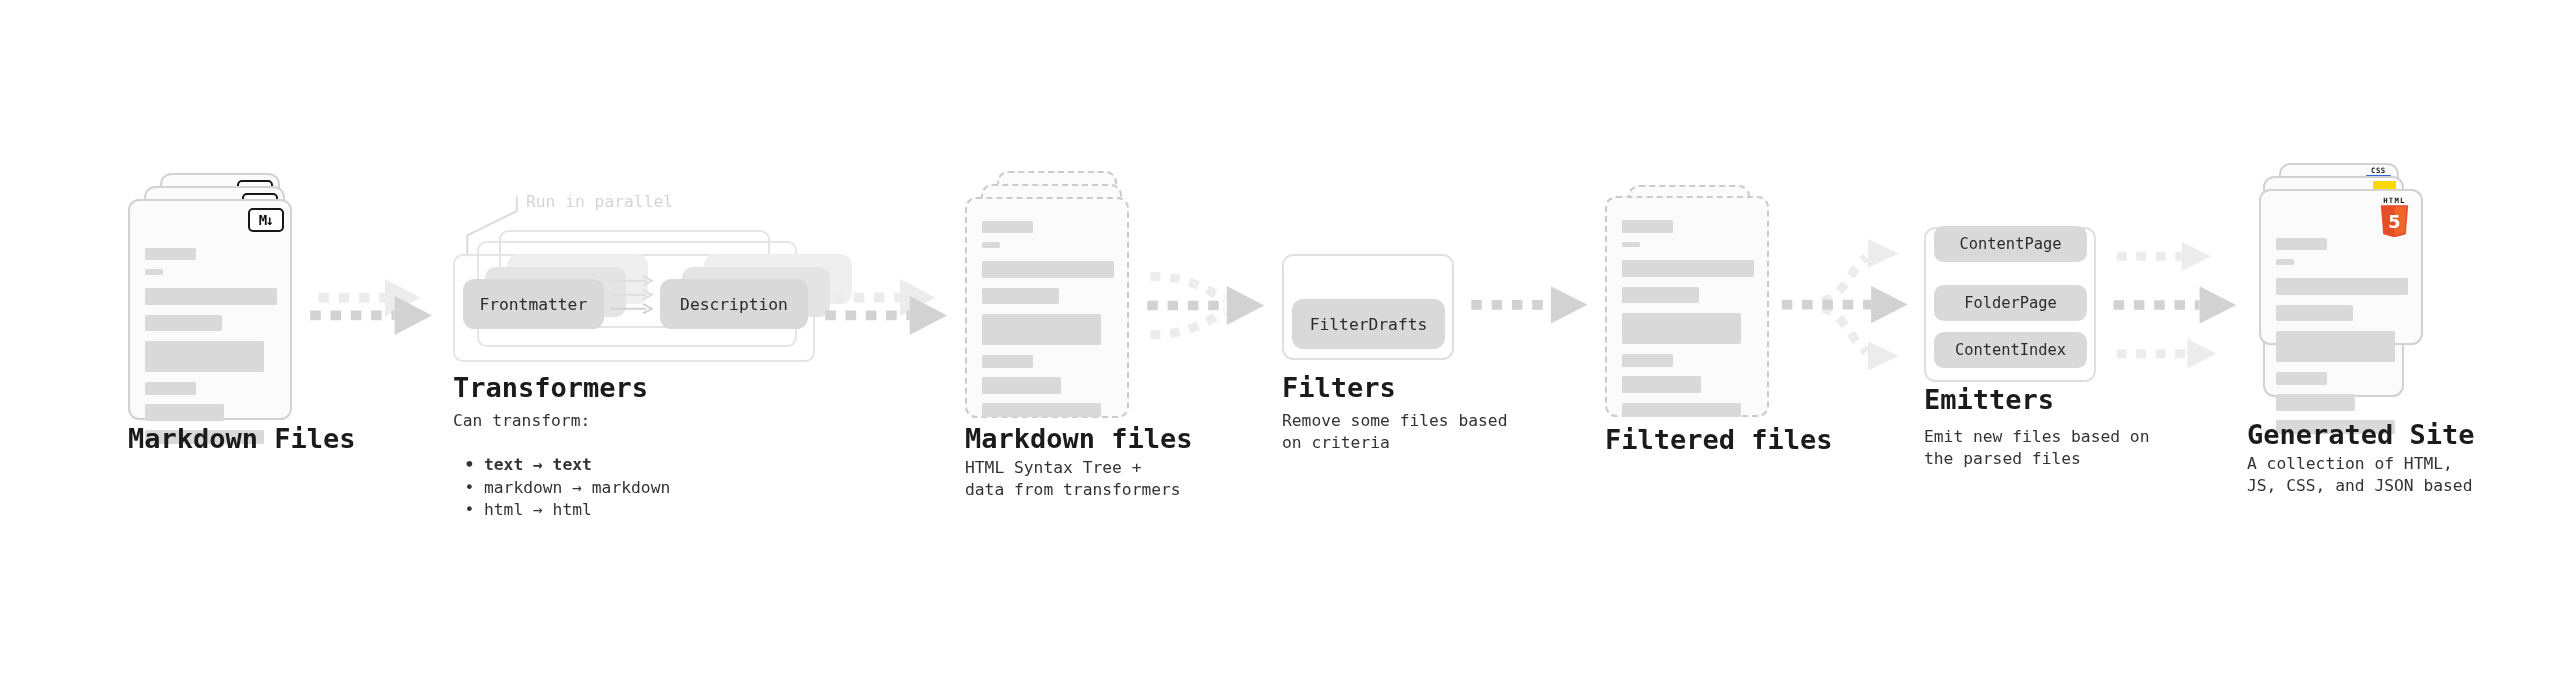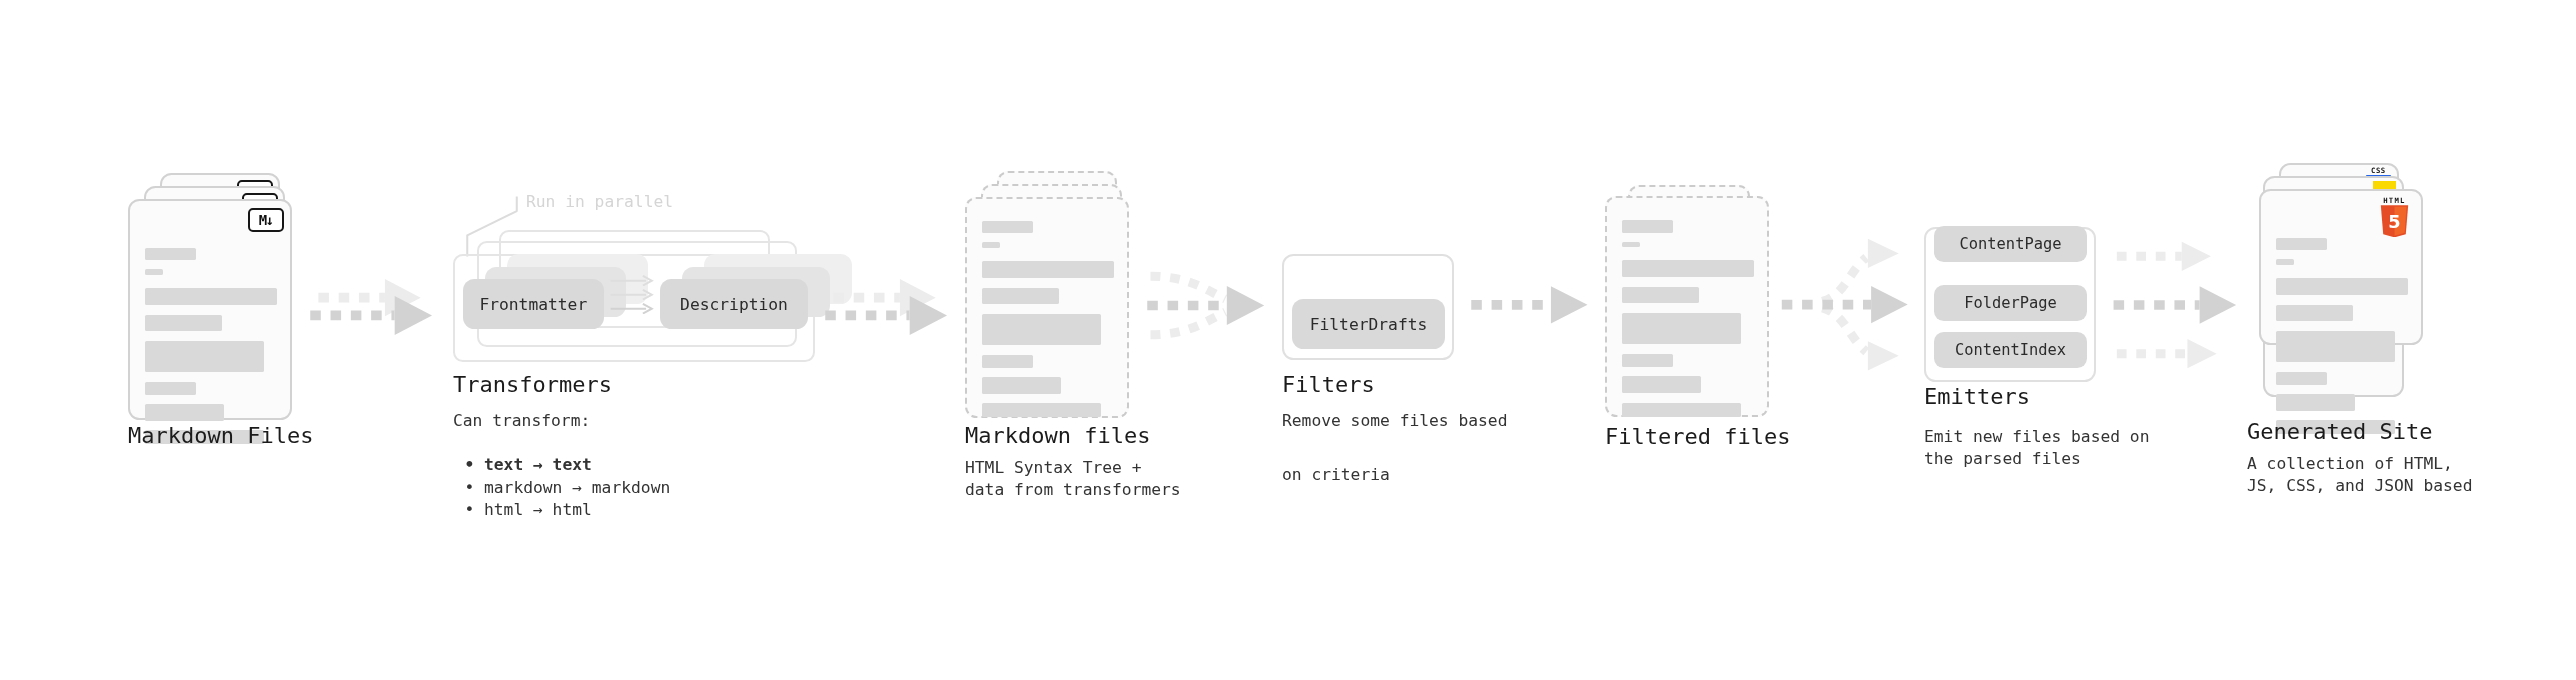--- a/index.html
+++ b/index.html
@@ -36,21 +36,21 @@
 
   
   .frame{position:absolute;border:2px solid #e5e5e5;border-radius:9.8px;box-sizing:border-box;}
   .panel{position:absolute;background:#ffffff;border:2px solid #e0e0e0;border-radius:11.4px;box-sizing:border-box;}
   .pill{position:absolute;background:#d9d9d9;border-radius:11.4px;display:flex;align-items:center;justify-content:center;
         font-size:16.3px;color:#2b2b2b;white-space:nowrap;}
   .pill.ghost1{background:#e4e4e4;}
   .pill.ghost2{background:#efefef;}
 
   
-  .node-label{position:absolute;font-size:22px;font-weight:400;color:#1b1b1b;white-space:nowrap;}
+  .node-label{position:absolute;font-size:27px;font-weight:700;color:#1b1b1b;white-space:nowrap;}
   .caption{position:absolute;font-size:16.3px;line-height:22.3px;color:#333;white-space:nowrap;}
   .caption .indent{padding-left:11.4px;display:block;}
   .annotation{position:absolute;font-size:16.3px;color:#d5d5d5;white-space:nowrap;}
   .abs{position:absolute;}
 </style>
 </head>
 <body>
 
 <div id="stage">
 
@@ -165,21 +165,21 @@
     <path d="M 8,82 C 55,82 75,66 100,54" fill="none" stroke="#ececec" stroke-width="11" stroke-dasharray="12 12"></path>
     <line x1="4" y1="46" x2="102" y2="46" stroke="#d2d2d2" stroke-width="12" stroke-dasharray="13 12"></line>
     <polygon points="102,22 102,70 148,46" fill="#d2d2d2"></polygon>
   </svg>
 
   <div class="panel" style="left:1282px;top:254px;width:172px;height:106px;"></div>
   <div class="pill" style="left:1292px;top:280px;width:153px;height:50px;margin-top:19px;">FilterDrafts</div>
   <div class="node-label" style="left:1282px;top:372px;">Filters</div>
   <div class="caption" style="left:1282px;top:410px;">
     <span style="display:block;">Remove some files based</span>
-    <span style="display:block;margin-top:32px;">on criteria</span>
+    <span style="display:block;">on criteria</span>
   </div>
 
   <svg class="abs" style="left:1468px;top:282px;" width="126" height="49" viewBox="0 0 155 60">
     <line x1="4" y1="28" x2="102" y2="28" stroke="#d2d2d2" stroke-width="12" stroke-dasharray="13 12"></line>
     <polygon points="102,5 102,51 147,28" fill="#d2d2d2"></polygon>
   </svg>
 
   <div class="doc-stack" style="left:1605px;top:185px;width:172px;height:234px;">
     <div class="doc dashed" style="left:23px;top:0;width:122px;height:221px;"></div>
     <div class="doc dashed" style="left:0;top:11.4px;width:164px;height:221px;">

